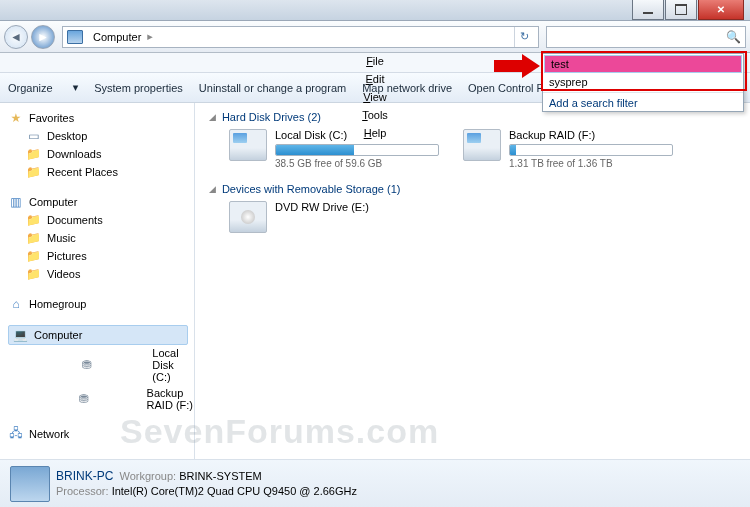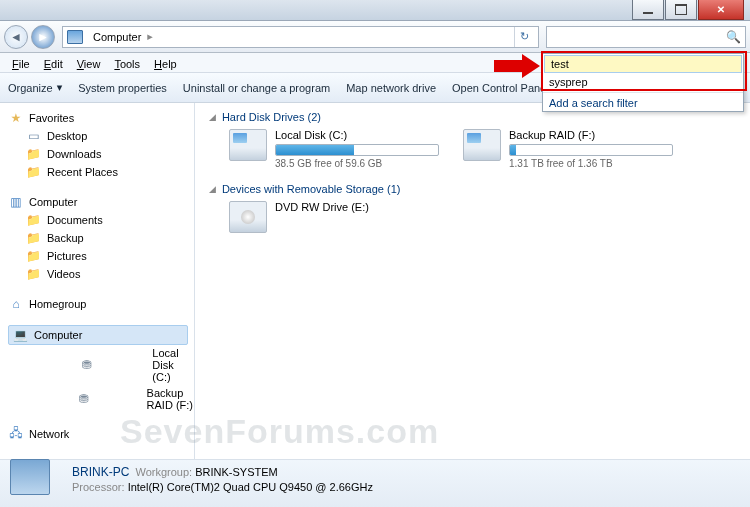--- a/index.html
+++ b/index.html
@@ -20,27 +20,27 @@
 .addr { flex: 1; height: 22px; border: 1px solid #a7b3c1; background: #fff; display: flex; align-items: center; padding: 0 4px; margin-left: 4px; }
 .addr .compicon { width: 16px; height: 14px; background: linear-gradient(#6aa6dd, #b8d4ee); border: 1px solid #3b6fa3; border-radius: 1px; margin-right: 6px; }
 .addr .crumb { padding: 0 4px; }
 .addr .chev { color: #888; padding: 0 2px; }
 .addr .refresh { margin-left: auto; width: 20px; height: 20px; border-left: 1px solid #ccd4de; display: flex; align-items: center; justify-content: center; color: #3a6da3; }
 .searchwrap { width: 200px; height: 22px; border: 1px solid #a7b3c1; background: #fff; display: flex; align-items: center; padding: 0 4px; margin-left: 4px; }
 .searchwrap input { border: none; outline: none; flex: 1; font-size: 11px; }
 .searchwrap .sicon { color: #2a6ab2; font-size: 12px; }
 
 
-.menubar { height: 20px; background: #f4f8fc; border-bottom: 1px solid #d4dce6; display: flex; align-items: flex-end; padding: 0 6px; gap: 2px; }
+.menubar { height: 20px; background: #f4f8fc; border-bottom: 1px solid #d4dce6; display: flex; align-items: center; padding: 0 6px; gap: 2px; flex-direction: column; }
 .menubar span { padding: 2px 6px; }
 .menubar span u { text-decoration: underline; }
 
 
 .toolbar { height: 30px; background: linear-gradient(#f7fbff, #e3ecf6); border-bottom: 1px solid #cbd5e0; display: flex; align-items: center; padding: 0 8px; gap: 16px; color: #1a2a3a; }
-.toolbar .org { display: flex; align-items: center; gap: 4px; }
+.toolbar .org { display: flex; align-items: center; gap: 20px; }
 .toolbar .spacer { flex: 1; }
 
 
 .body { display: flex; height: 356px; }
 .sidebar { width: 195px; border-right: 1px solid #d9e1ea; background: #fff; padding: 6px 0 6px 8px; overflow: hidden; }
 .sidebar .group { margin-bottom: 12px; }
 .sidebar .hdr { display: flex; align-items: center; gap: 5px; padding: 2px 0; font-size: 11px; }
 .sidebar .item { display: flex; align-items: center; gap: 5px; padding: 2px 0 2px 18px; }
 .ico { width: 16px; height: 14px; display: inline-flex; align-items: center; justify-content: center; font-size: 12px; }
 .ico.folder { color: #e6b95a; }
@@ -60,30 +60,30 @@
 .drive .dicon { width: 38px; height: 32px; background: linear-gradient(#eaf0f6 60%, #c4d1de); border: 1px solid #b2bcc7; border-radius: 2px; position: relative; }
 .drive .dicon::after { content: ""; position: absolute; left: 3px; top: 3px; width: 14px; height: 10px; background: linear-gradient(#5aa0e0, #9dcff0); border-radius: 1px; }
 .drive .dicon.dvd::after { background: radial-gradient(#fff, #bbb); border-radius: 50%; width: 14px; height: 14px; top: 8px; left: 11px; }
 .drive .dinfo { flex: 1; }
 .drive .dname { font-size: 11px; margin-bottom: 3px; }
 .drive .bar { height: 12px; border: 1px solid #a8b4c0; border-radius: 2px; background: #fff; overflow: hidden; margin-bottom: 2px; }
 .drive .fill { height: 100%; background: linear-gradient(#5fb5e8, #2c8fd0); }
 .drive .dfree { font-size: 10px; color: #666; }
 
 
-.details { height: 48px; border-top: 1px solid #d9e1ea; background: linear-gradient(#f0f6fc, #e4ecf5); display: flex; align-items: flex-end; padding: 12px 10px; gap: 22px; }
+.details { height: 48px; border-top: 1px solid #d9e1ea; background: linear-gradient(#f0f6fc, #e4ecf5); display: flex; align-items: center; padding: 4px 10px; gap: 6px; }
 .details .dimg { width: 40px; height: 36px; background: linear-gradient(#7aa8d4, #bcd6ee); border: 1px solid #5a85b0; border-radius: 2px; }
 .details .dtxt { font-size: 11px; line-height: 15px; }
 .details .dtxt .lbl { color: #888; }
 .details .cname { font-size: 12px; color: #003a7a; }
 
 
 .searchdrop { position: absolute; top: 53px; right: 6px; width: 202px; background: #fff; border: 1px solid #96a6b6; box-shadow: 2px 2px 4px rgba(0,0,0,0.2); z-index: 50; }
 .searchdrop .sug { padding: 2px 6px; }
-.searchdrop .sug.sel { background: #fef9c3; border: 1px solid #a8cdee; margin: 1px; }
+.searchdrop .sug.sel { background: #ec4899; border: 1px solid #a8cdee; margin: 1px; }
 .searchdrop .lab { padding: 4px 6px 2px; color: #003a7a; font-size: 11px; border-top: 1px solid #e0e6ec; margin-top: 2px; }
 .searchdrop .filters { padding: 2px 6px 6px; color: #1a5cb0; font-size: 11px; }
 .searchdrop .filters span { margin-right: 10px; }
 
 
 .redarrow { position: absolute; top: 54px; left: 494px; z-index: 60; pointer-events: none; }
 .redbox { position: absolute; top: 51px; right: 3px; width: 206px; height: 40px; border: 2px solid #d00; z-index: 55; pointer-events: none; }
 
 
 .watermark { position: absolute; left: 120px; top: 412px; font-size: 34px; font-weight: bold; color: rgba(140,150,160,0.25); pointer-events: none; letter-spacing: 1px; z-index: 40; }
@@ -156,21 +156,21 @@
       <div class="hdr">
           <span class="ico lib">▥</span>
           <span>Computer</span>
         </div>
       <div class="item">
           <span class="ico folder">📁</span>
           <span>Documents</span>
         </div>
       <div class="item">
           <span class="ico folder">📁</span>
-          <span>Backup</span>
+          <span>Music</span>
         </div>
       <div class="item">
           <span class="ico folder">📁</span>
           <span>Pictures</span>
         </div>
       <div class="item">
           <span class="ico folder">📁</span>
           <span>Videos</span>
         </div>
     </div>

